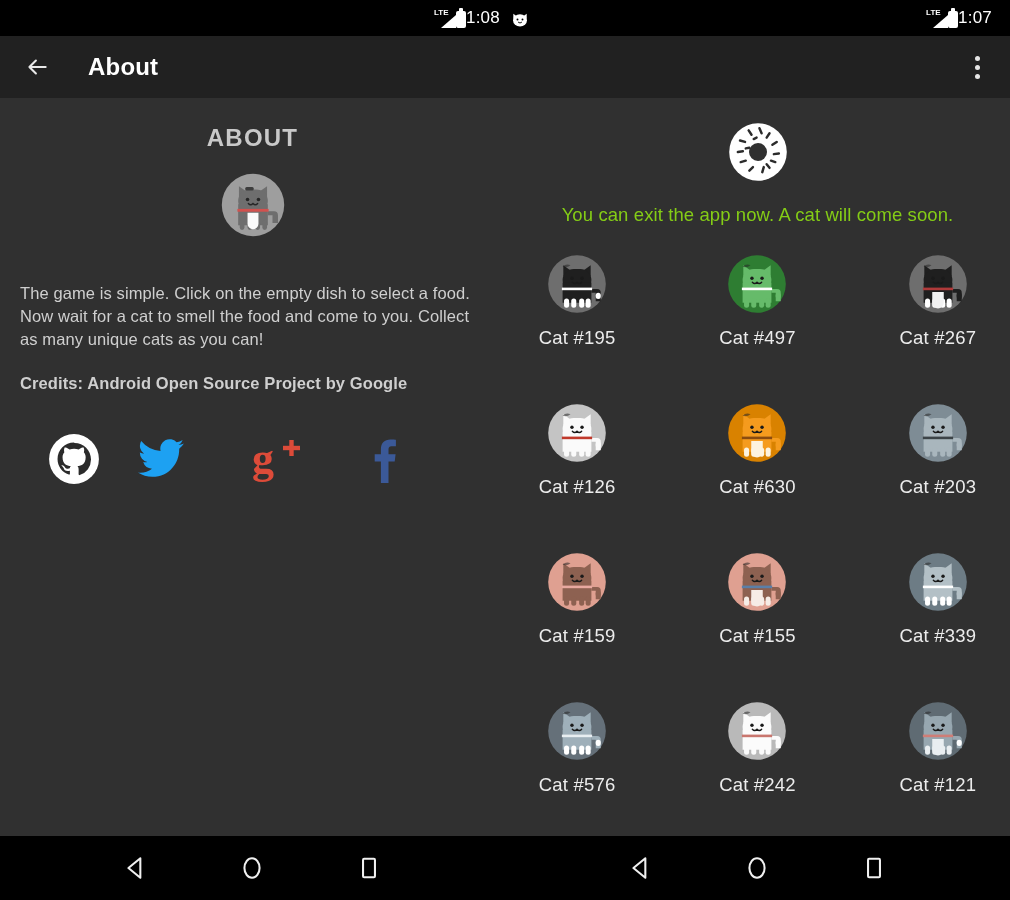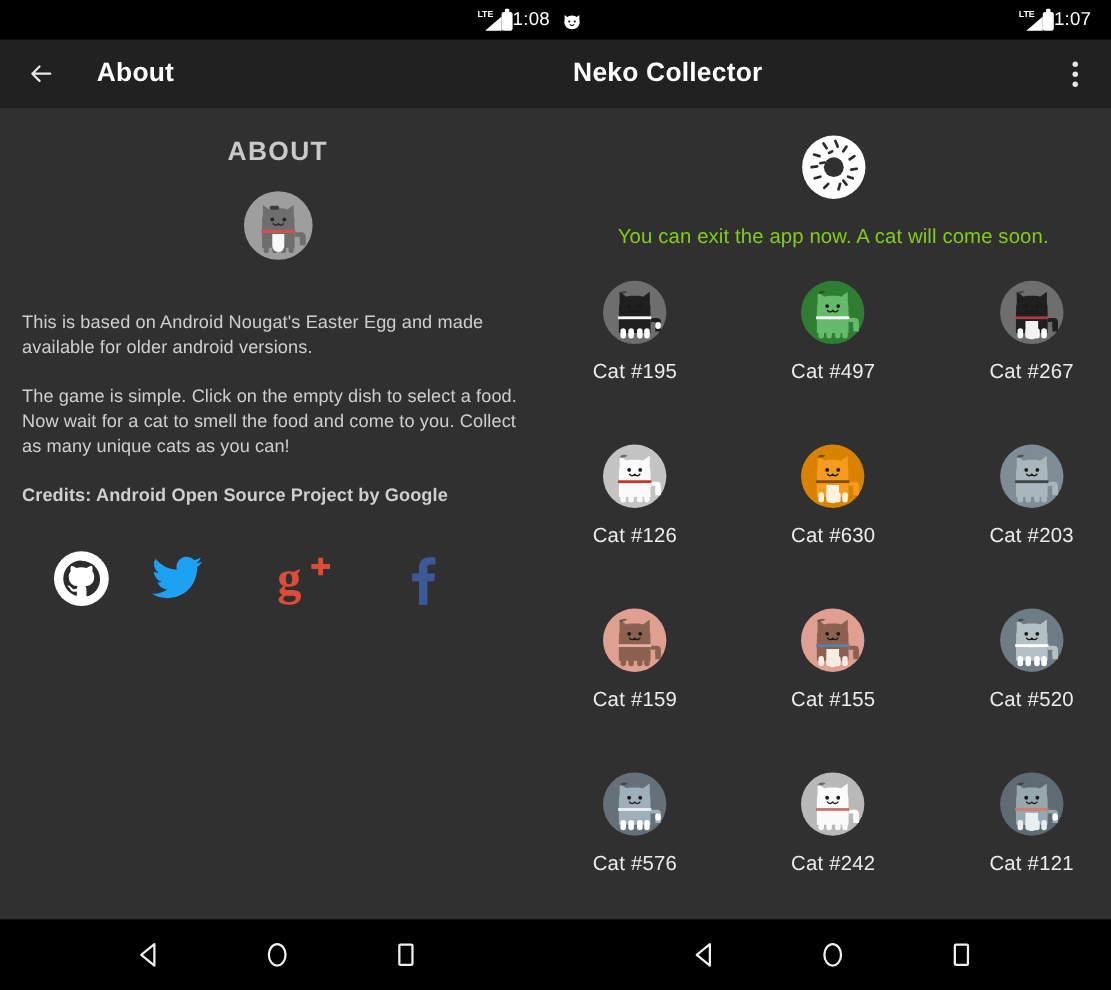--- a/index.html
+++ b/index.html
@@ -145,21 +145,20 @@
     </div>
   </div>
 
   <div class="toolbar">
     <div class="tb-back">
       <svg viewBox="0 0 24 24" width="26" height="26" aria-hidden="true">
         <path d="M20 12 H5 M11 6 L5 12 L11 18" stroke="#e8e8e8" stroke-width="1.9" fill="none" stroke-linecap="round" stroke-linejoin="round"></path>
       </svg>
     </div>
     <div class="tb-title-left">About</div>
-    <div class="tb-title-right">Neko Collector</div>
     <div class="tb-overflow">
       <i></i>
       <i></i>
       <i></i>
     </div>
   </div>
 
   <div class="content">
 
     <div class="pane-left">
@@ -182,21 +181,20 @@
           <rect x="40" y="27" width="11" height="4.5" rx="2" fill="#3d3d3d"></rect>
           <circle cx="43" cy="43" r="2.3" fill="#262626"></circle>
           <circle cx="57" cy="43" r="2.3" fill="#262626"></circle>
           <path d="M44 48 q3 3.4 6 0 q3 3.4 6 0" stroke="#262626" stroke-width="1.7" fill="none" stroke-linecap="round"></path>
           <rect x="30" y="55" width="40" height="3.6" fill="#d2514e"></rect>
           <path d="M43 60 h14 v14 a7 7 0 0 1 -14 0 z" fill="#fafafa"></path>
         </svg>
       </div>
 
       <div class="about-body">
-        <p class="about-p">This is based on Android Nougat's Easter Egg and made available for older android versions.</p>
         <p class="about-p">The game is simple. Click on the empty dish to select a food. Now wait for a cat to smell the food and come to you. Collect as many unique cats as you can!</p>
         <p class="about-p">Credits: Android Open Source Project by Google</p>
       </div>
 
       <div class="socials">
 
         <div class="social">
           <svg width="52" height="52" viewBox="0 0 24 24" aria-hidden="true">
             <circle cx="12" cy="12" r="11.5" fill="#ffffff"></circle>
             <path fill="#2b2b2b" d="M12 4.4c-4.2 0-7.6 3.4-7.6 7.6 0 3.36 2.18 6.2 5.2 7.2.38.07.52-.16.52-.36
@@ -472,21 +470,21 @@
       <rect x="53" y="70" width="7" height="13" rx="3.5" fill="#ffffff"></rect>
       <rect x="62" y="70" width="7" height="13" rx="3.5" fill="#ffffff"></rect>
       <rect x="76" y="62" width="7" height="9" rx="3.5" fill="#b3c0c6"></rect>
       <path d="M30 26 q5 -5 11 -2 q-5 4 -11 2 z" fill="#262626" opacity="0.55"></path>
       <circle cx="43" cy="42" r="2.4" fill="#1a1a1a"></circle>
       <circle cx="57" cy="42" r="2.4" fill="#1a1a1a"></circle>
       <path d="M43.5 47.5 q3.2 3.6 6.5 0 q3.2 3.6 6.5 0" stroke="#1a1a1a" stroke-width="1.8" fill="none" stroke-linecap="round"></path>
       <rect x="29" y="55" width="42" height="3.6" fill="#ffffff"></rect>
 
     </svg>
-    <div class="cat-name">Cat #520</div>
+    <div class="cat-name">Cat #339</div>
           </div>
           <div class="cat-cell">
     <svg width="72" height="72" viewBox="0 0 100 100" aria-hidden="true">
       <circle cx="50" cy="50" r="40" fill="#657079"></circle>
       <g fill="#9fb0ba">
         <path d="M31 24 L31 40 L42 32 Z"></path>
         <path d="M69 24 L69 40 L58 32 Z"></path>
         <rect x="30" y="29" width="40" height="31" rx="15.5"></rect>
         <rect x="30" y="48" width="40" height="28"></rect>
         <path d="M70 57 h8 a5 5 0 0 1 5 5 v12 h-7 V62 h-6 z"></path>

